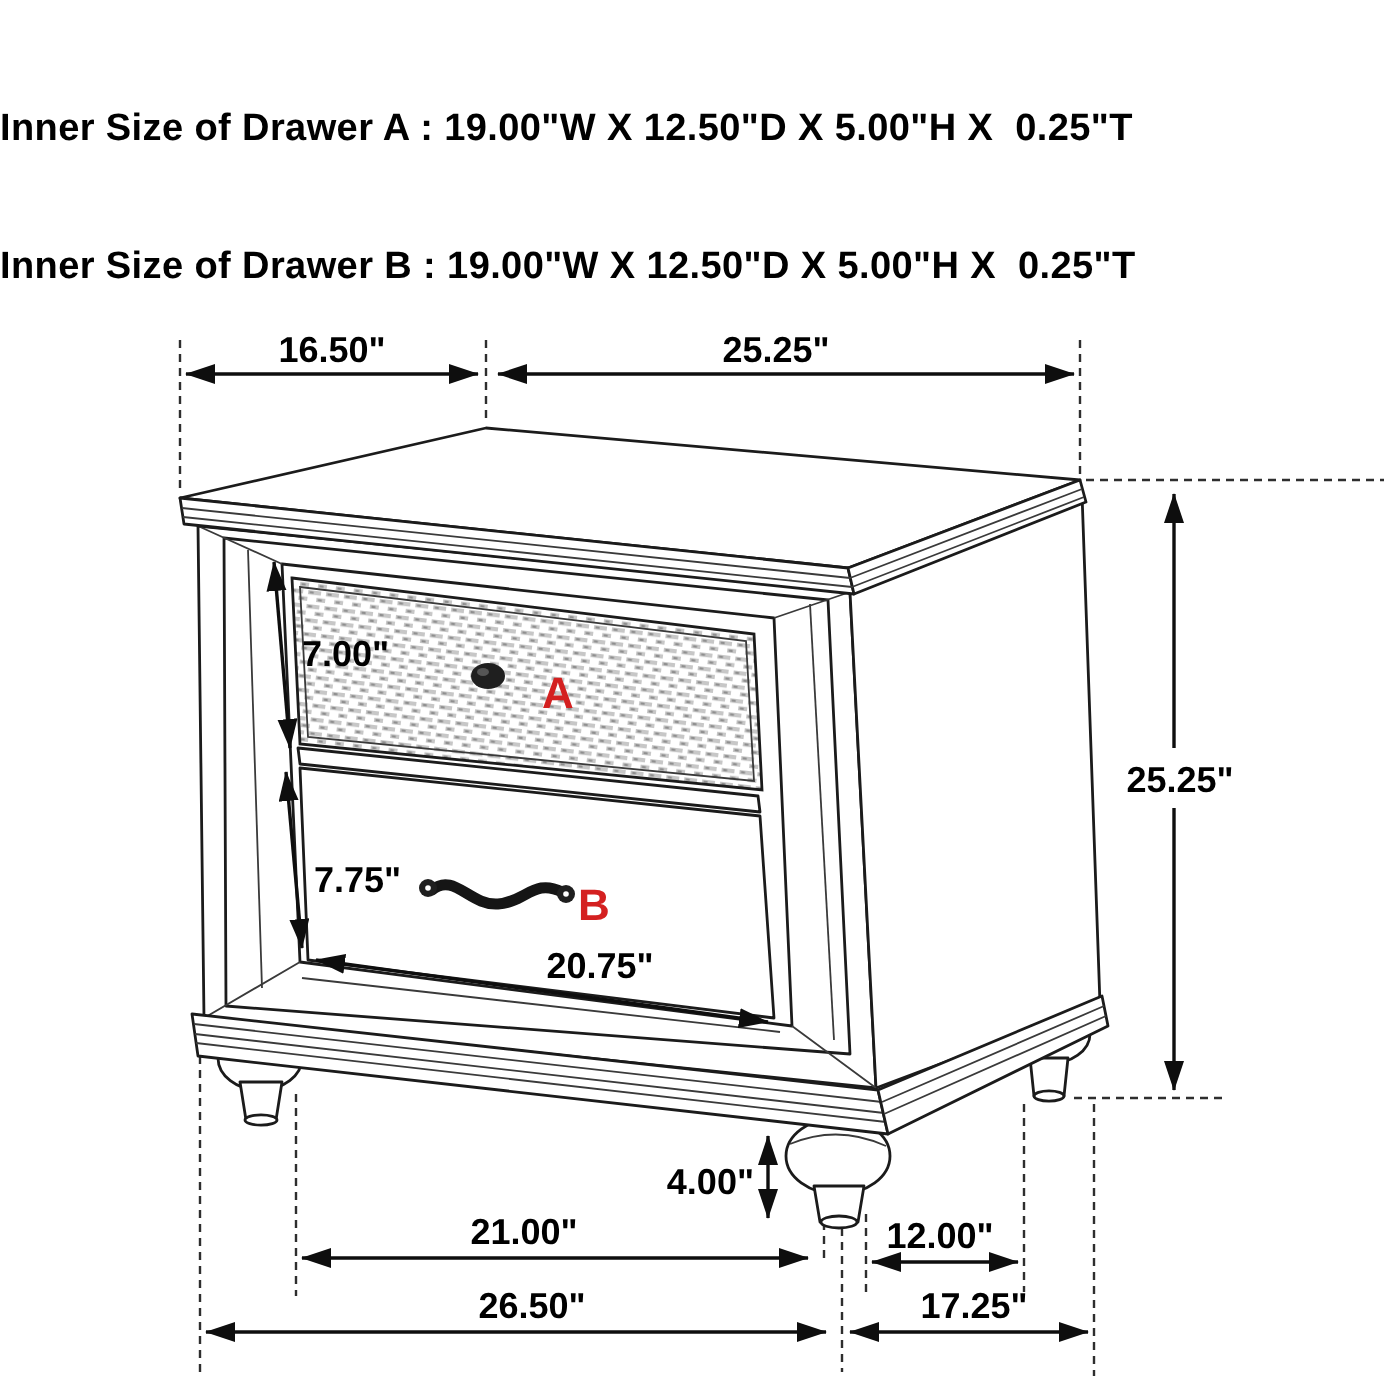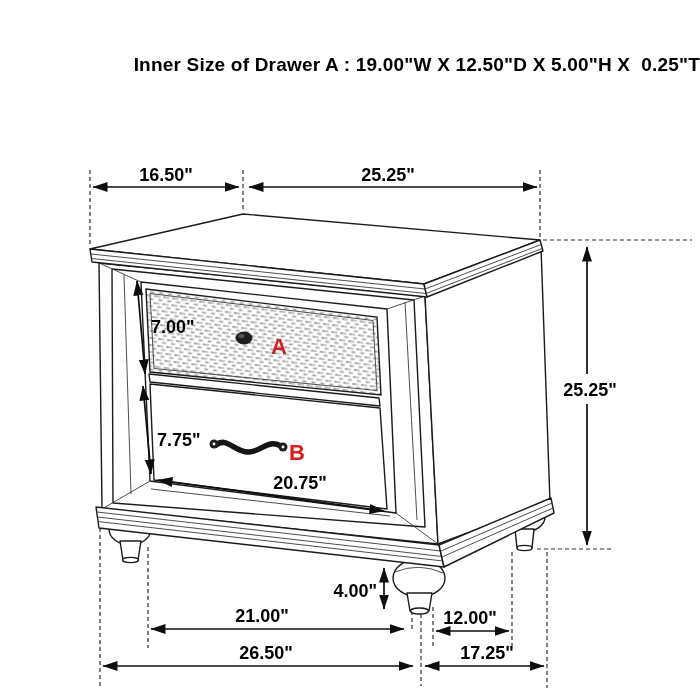--- a/index.html
+++ b/index.html
@@ -2,41 +2,42 @@
 <html style="--accent-red: #d42020; --line: #1b1b1b;"><head>
 <meta charset="utf-8">
 <style>
   :root { --accent-red:#d42020; --line:#1b1b1b; }
   html,body { margin:0; padding:0; background:#ffffff; }
   .stage {
     position:relative; width:700px; height:700px; background:#fff;
     font-family:"Liberation Sans", sans-serif; overflow:hidden;
   }
   .header {
-    position:absolute; top:7px; left:0; right:0; text-align:right;
+    position:absolute; top:7px; left:0; right:0; text-align:left;
     font-weight:bold; font-size:19px; line-height:23px; color:#000;
     letter-spacing:0.2px; white-space:pre;
   }
   svg.diagram { position:absolute; left:0; top:0; }
   .ln   { fill:none; stroke:var(--line); stroke-width:1.4; stroke-linejoin:round; stroke-linecap:round; }
   .fw   { fill:#ffffff; }
   .thin { fill:none; stroke:#3a3a3a; stroke-width:0.9; }
   .dash { fill:none; stroke:#2e2e2e; stroke-width:1.2; stroke-dasharray:4 3; }
   .dim  { fill:none; stroke:#0e0e0e; stroke-width:1.7; }
   .dimtxt { font-family:"Liberation Sans", sans-serif; font-size:18px; font-weight:bold; fill:#000; }
   .redtxt { font-family:"Liberation Sans", sans-serif; font-size:22px; font-weight:bold; fill:var(--accent-red); }
   .dark { fill:#1f1f1f; stroke:none; }
 </style>
 </head>
 <body>
 
 <div class="stage">
 
   <div class="header">
     <div>Inner Size of Drawer A : 19.00"W X 12.50"D X 5.00"H X  0.25"T</div>
+    <div>Inner Size of Drawer B : 19.00"W X 12.50"D X 5.00"H X  0.25"T</div>
   </div>
 
   <svg class="diagram" width="700" height="700" viewBox="0 0 700 700">
     <defs>
       <marker id="ah" markerUnits="userSpaceOnUse" markerWidth="16" markerHeight="11" refX="14.5" refY="5" orient="auto-start-reverse">
         <path d="M0,0 L15,5 L0,10 Z" fill="#0e0e0e"></path>
       </marker>
       <pattern id="weave" width="9" height="7" patternUnits="userSpaceOnUse" patternTransform="rotate(7)">
         <rect width="9" height="7" fill="#ffffff"></rect>
         <rect x="0" y="1" width="6.5" height="2.1" fill="#c7c7c7"></rect>

